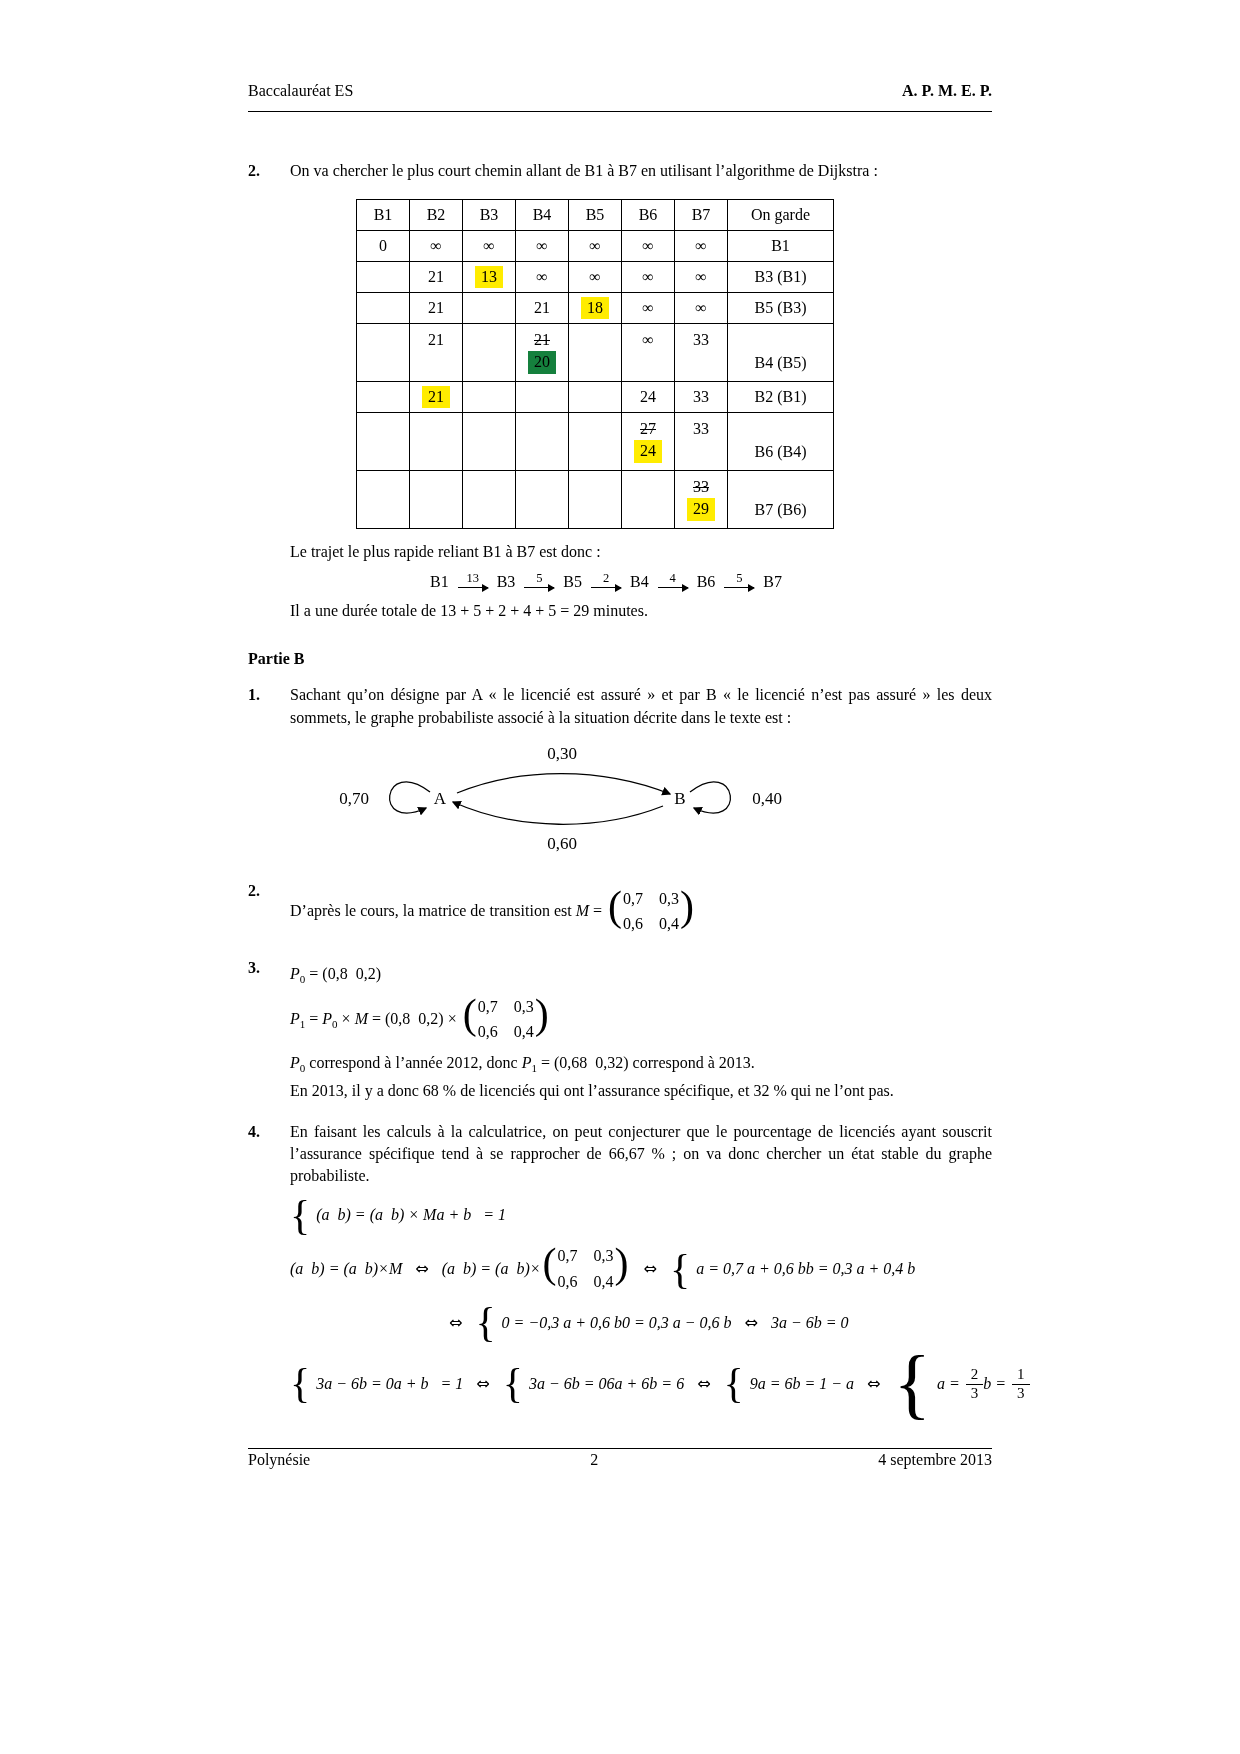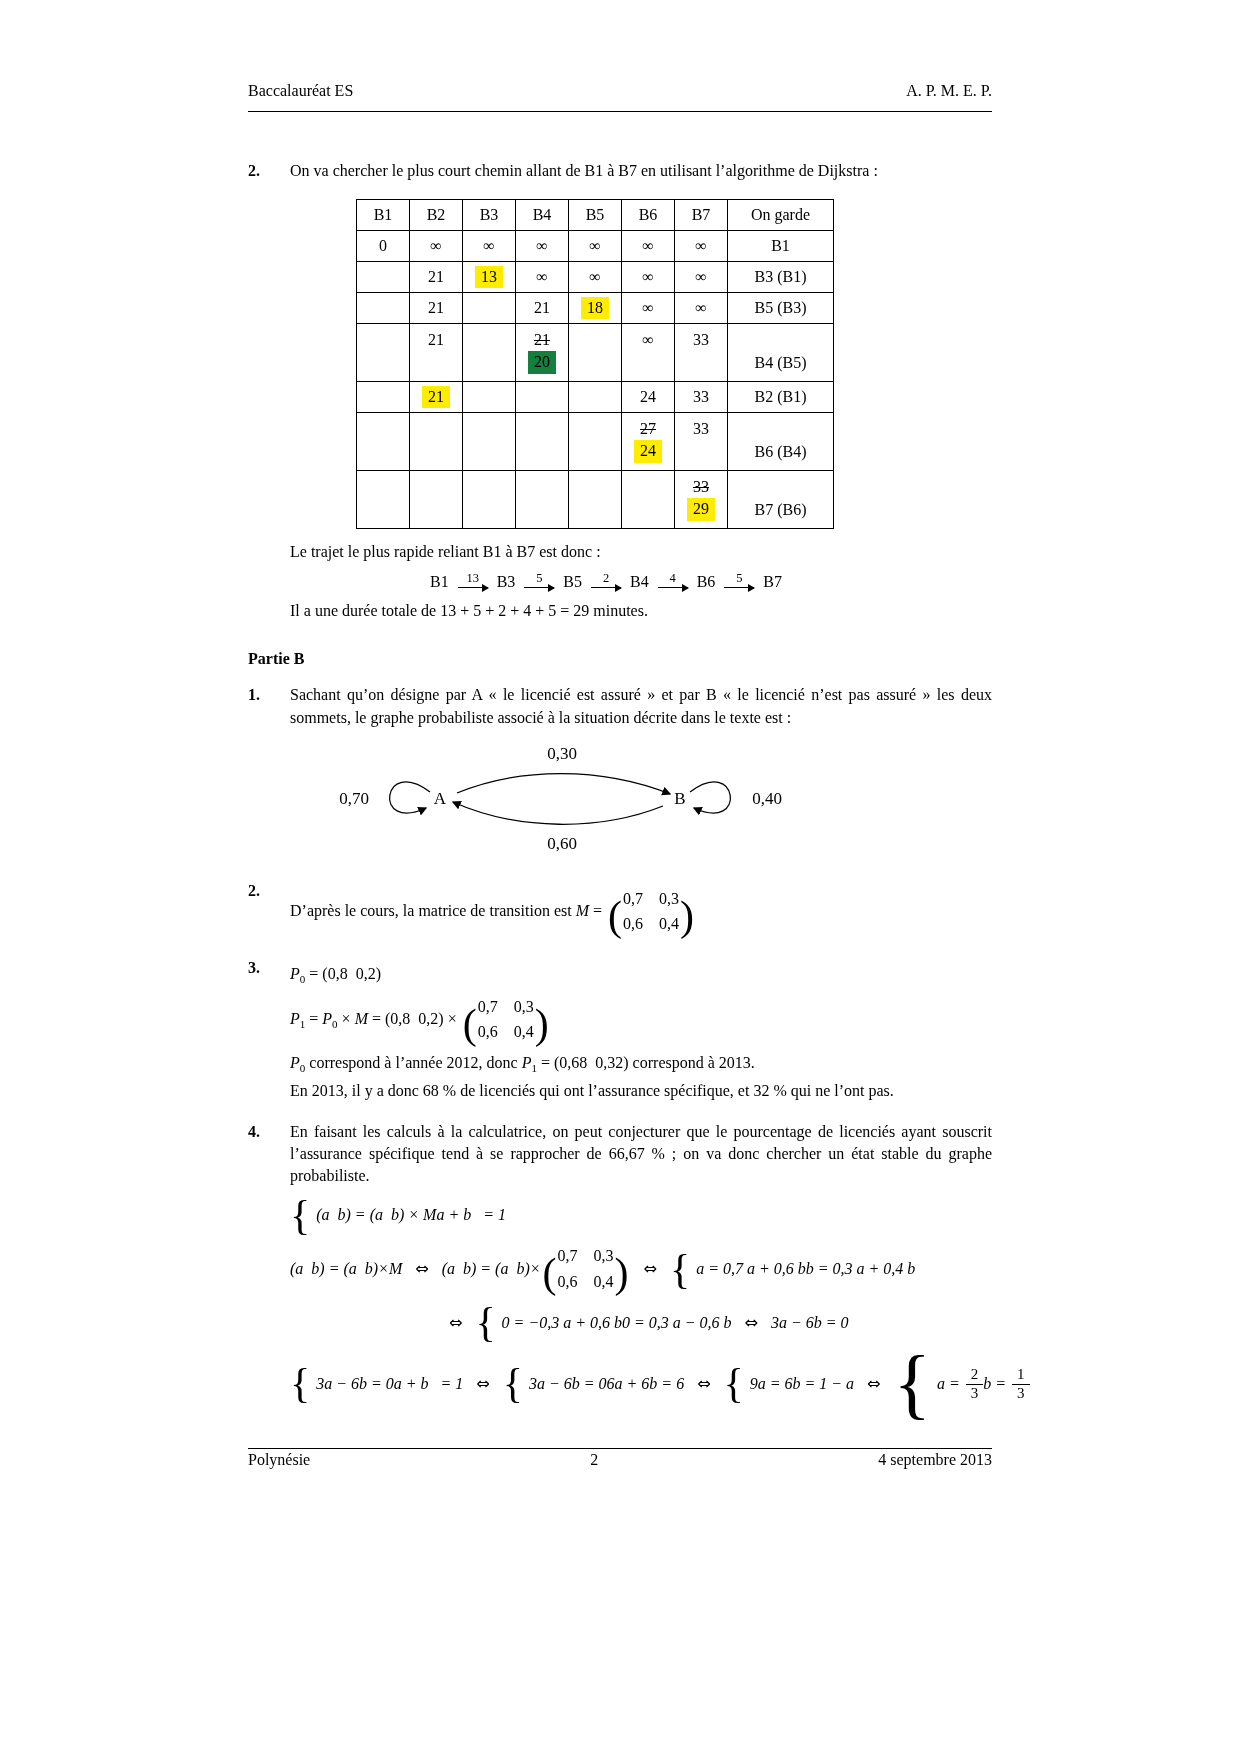--- a/index.html
+++ b/index.html
@@ -3,21 +3,21 @@
 <meta charset="utf-8">
 <style>
   * { box-sizing: border-box; }
   html,body { margin:0; padding:0; background:#fff; }
   .page {
     position:relative; width:1240px; height:1754px; background:#fff; overflow:hidden;
     font-family:"Liberation Serif","DejaVu Serif",serif; font-size:16px; line-height:1.4; color:#000;
   }
   .content { position:absolute; left:248px; width:744px; top:80px; }
   .hdr { display:flex; justify-content:space-between; border-bottom:1px solid #000; padding-bottom:9px;gap:12px; }
-  .bold { font-weight:normal; }
+  .bold { font-weight:bold; }
   .item { display:flex; margin-top:14px; }
   .inum { font-weight:bold; flex:0 0 30px; }
   .ibody { flex:1; min-width:0;margin-left:12px; }
   .ibody p, .ibody .ptext { margin:0 0 4px 0; text-align:justify; }
 
   table.dij { border-collapse:collapse; margin:16px 0 12px 66px; }
   .dij th, .dij td { border:1px solid #000; text-align:center; font-weight:normal; padding:2px 4px; height:31px; vertical-align:middle; font-size:16px; }
   .dij th:not(:last-child), .dij td:not(:last-child) { width:53px; }
   .dij th:last-child, .dij td:last-child { width:106px; }
   .dij tr.tall { height:58px; }
@@ -35,21 +35,21 @@
 
   .pb { font-weight:bold; margin:22px 0 2px 0; }
 
   .graphwrap { margin:12px 0 6px 30px; }
   .graphwrap svg text { font-size:17px; fill:#000; }
 
   .mline { margin:6px 0; }
   .mi { font-style:italic; }
   sub { font-size:11px; }
 
-  .mat { display:inline-flex; align-items:flex-end; vertical-align:middle; margin:2px 2px; }
+  .mat { display:inline-flex; align-items:flex-start; vertical-align:middle; margin:2px 2px; }
   .mat::before, .mat::after { font-size:42px; font-weight:300; line-height:0.9; }
   .mat::before { content:"("; margin-right:1px; }
   .mat::after { content:")"; margin-left:1px; }
   .mgrid { display:grid; grid-template-columns:auto auto; column-gap:16px; row-gap:3px; text-align:center; }
 
   .sys { display:inline-flex; align-items:center; vertical-align:middle; }
   .sys::before { content:"{"; font-size:42px; font-weight:300; line-height:0.85; margin-right:6px; }
   .sys-tall::before { font-size:78px; }
   .slines { display:flex; flex-direction:row; row-gap:3px; }
   .sys-tall .slines { row-gap:10px; }

